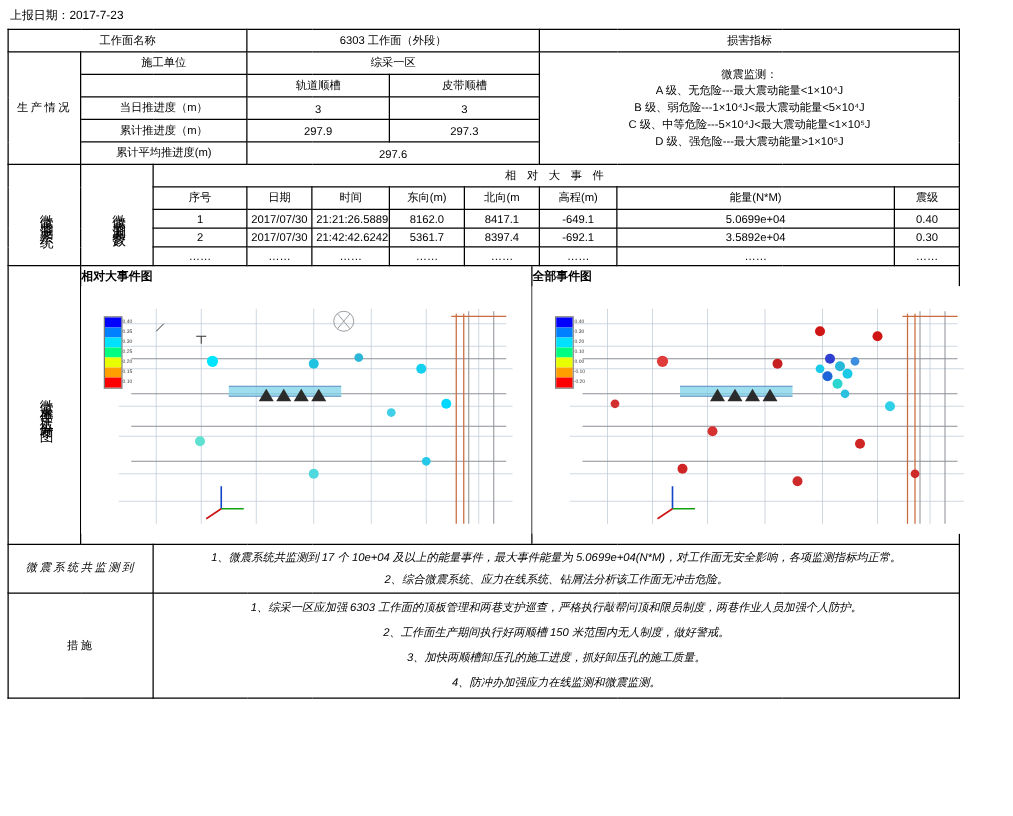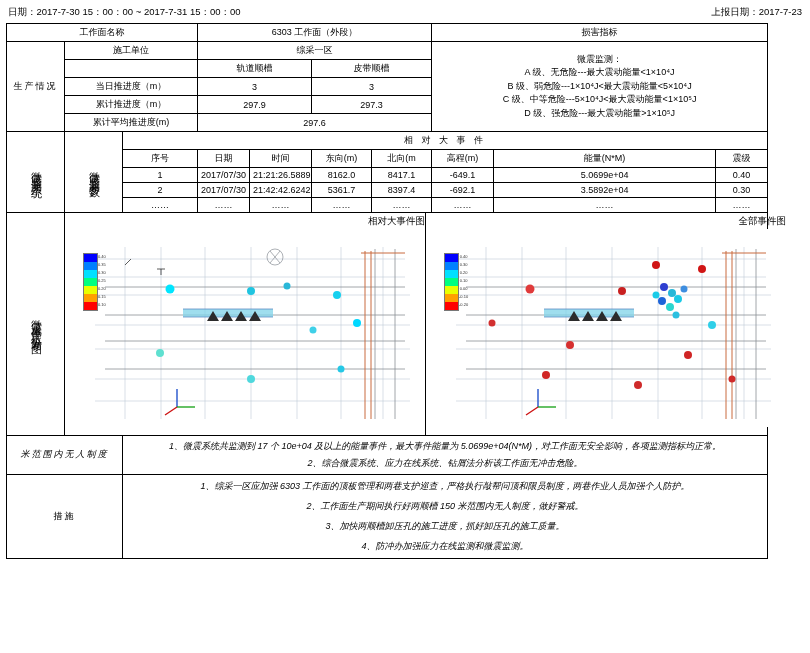--- a/index.html
+++ b/index.html
@@ -15,39 +15,38 @@
   table.main{border-collapse:collapse;width:658px;table-layout:fixed;}
   table.main td{border:1px solid #000;padding:2px 3px;text-align:center;vertical-align:middle;font-size:9px;}
   .vlabel{font-size:11px;letter-spacing:2px;line-height:1.25;}
   .vert{writing-mode:vertical-rl;text-orientation:upright;letter-spacing:3px;font-size:11px;margin:0 auto;}
   .wd-note{text-align:left;line-height:1.5;font-size:8.5px;padding-left:6px;}
   .evt-title{font-size:11px;letter-spacing:3px;}
   .chartcell{padding:0 !important;height:222px;}
   .charts{display:flex;width:100%;height:100%;}
   .chartbox{flex:1;position:relative;border-right:1px solid #000;}
   .chartbox:last-child{border-right:none;}
-  .chart-cap{text-align:right;font-size:9.5px;padding:2px 0 1px 0;}
+  .chart-cap{text-align:left;font-size:9.5px;padding:2px 0 1px 0;font-weight:bold;}
   .chart-area{position:relative;height:198px;background:#fff;overflow:hidden;}
   .risk td{font-size:9px;font-style:italic;}
   .risk-list{text-align:left;line-height:1.9;padding:4px 6px;font-size:9.5px;}
   .meas-list{text-align:left;line-height:2.2;padding:4px 6px;font-size:9.5px;font-style:italic;}
   .footer{display:flex;justify-content:space-between;align-items:center;font-size:10px;padding:7px 6px 0 6px;}
   .footer span{white-space:nowrap;}
   .legend{position:absolute;width:13px;border:1px solid #777;}
   .legend .lg{height:8px;}
   .legend-labels{position:absolute;font-size:4px;line-height:8px;color:#333;}
   svg{display:block;}
 </style>
 </head>
 <body>
 
 <div class="page">
 
   <div class="hdr">
-    <span>日期：2017-7-30  15：00：00 ~ 2017-7-31  15：00：00</span>
     <span>上报日期：2017-7-23</span>
   </div>
 
   <table class="main">
     <colgroup>
       <col style="width:58px">
         <col style="width:58px">
         <col style="width:75px">
       <col style="width:52px">
         <col style="width:62px">
@@ -348,21 +347,21 @@
                 <div>-0.20</div>
               </div>
             </div>
           </div>
 
         </div>
       </td>
     </tr>
 
     <tr class="risk">
-      <td colspan="2" class="vlabel">米范围内无人制度</td>
+      <td colspan="2" class="vlabel">微震系统共监测到</td>
       <td colspan="10" class="risk-list">
         <div>1、微震系统共监测到 17 个 10e+04 及以上的能量事件，最大事件能量为 5.0699e+04(N*M)，对工作面无安全影响，各项监测指标均正常。</div>
         <div>2、综合微震系统、应力在线系统、钻屑法分析该工作面无冲击危险。</div>
       </td>
     </tr>
 
     <tr>
       <td colspan="2" class="vlabel">措施</td>
       <td colspan="10" class="meas-list">
         <div>1、综采一区应加强 6303 工作面的顶板管理和两巷支护巡查，严格执行敲帮问顶和限员制度，两巷作业人员加强个人防护。</div>

